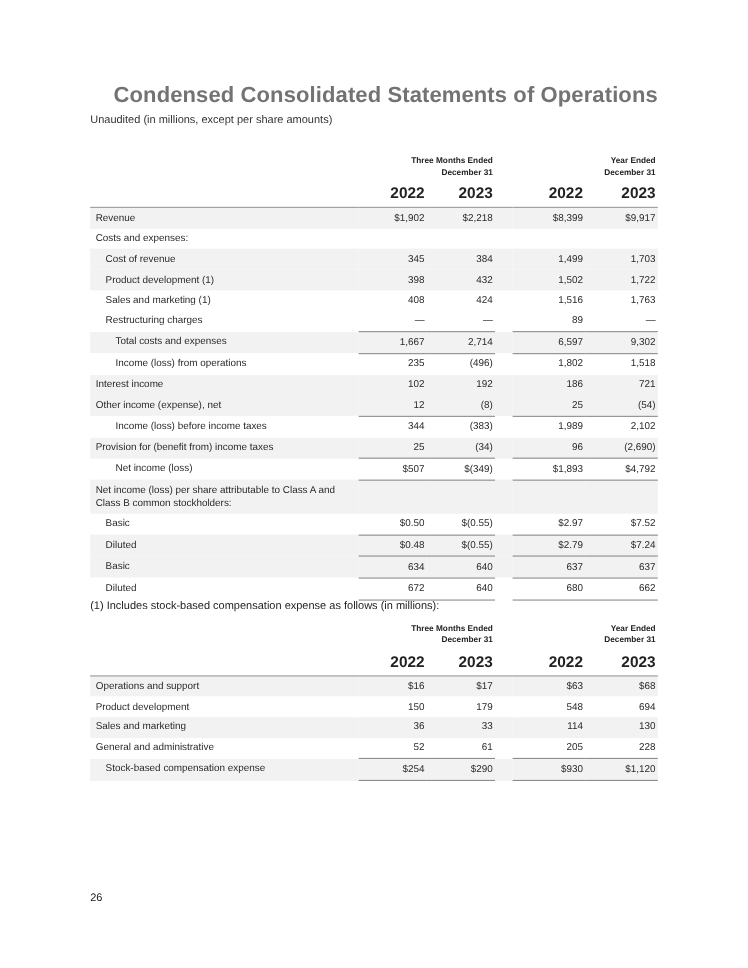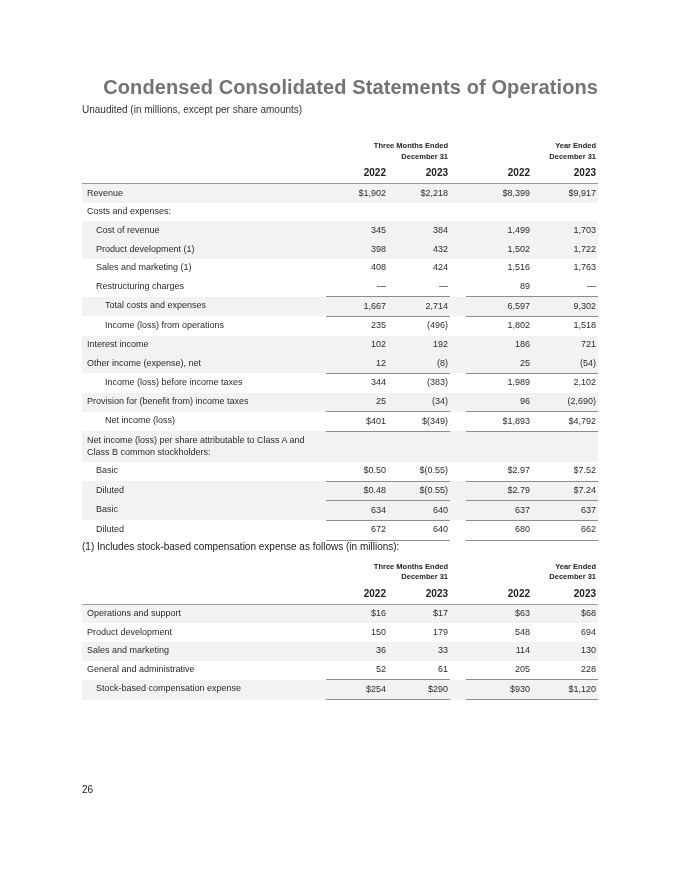--- a/index.html
+++ b/index.html
@@ -40,21 +40,21 @@
   th.period {
     font-size: 7.5px;
     font-weight: bold;
     color: #222;
     text-align: right;
     vertical-align: bottom;
     line-height: 1.4;
     padding: 0 2px 3px 0;
   }
   tr.years th {
-    font-size: 10px;
+    font-size: 14px;
     font-weight: bold;
     color: #222;
     text-align: right;
     padding: 2px 2px 5px 0;
     border-bottom: 1px solid #9a9a9a;
   }
   tr.years th.label-col, tr.years th.spacer { border-bottom: 1px solid #9a9a9a; }
   td {
     font-size: 9px;
     color: #2a2a2a;
@@ -66,21 +66,21 @@
   td.num { text-align: right; }
   tr.shaded td { background: #f2f2f2; }
   td.rule { border-bottom: 1px solid #8c8c8c; }
   .footnote {
     font-size: 10px;
     color: #222;
   }
   .page-number {
     position: absolute;
     left: 82px;
-    top: 784px;
+    top: 811px;
     font-size: 10px;
     color: #222;
     text-align: right;
   }
 </style>
 </head>
 <body>
 
 <div class="page">
 
@@ -210,21 +210,21 @@
         <tr class="shaded">
           <td class="label" style="padding-left: 5px;">Provision for (benefit from) income taxes</td>
           <td class="num rule">25</td>
           <td class="num rule">(34)</td>
           <td class="spacer"></td>
           <td class="num rule">96</td>
           <td class="num rule">(2,690)</td>
         </tr>
         <tr>
           <td class="label" style="padding-left: 23px;">Net income (loss)</td>
-          <td class="num rule">$401</td>
+          <td class="num rule">$507</td>
           <td class="num rule">$(349)</td>
           <td class="spacer"></td>
           <td class="num rule">$1,893</td>
           <td class="num rule">$4,792</td>
         </tr>
         <tr class="shaded">
           <td class="label" style="padding-left: 5px;">Net income (loss) per share attributable to Class A and Class B common stockholders:</td>
           <td class="num"></td>
           <td class="num"></td>
           <td class="spacer"></td>

